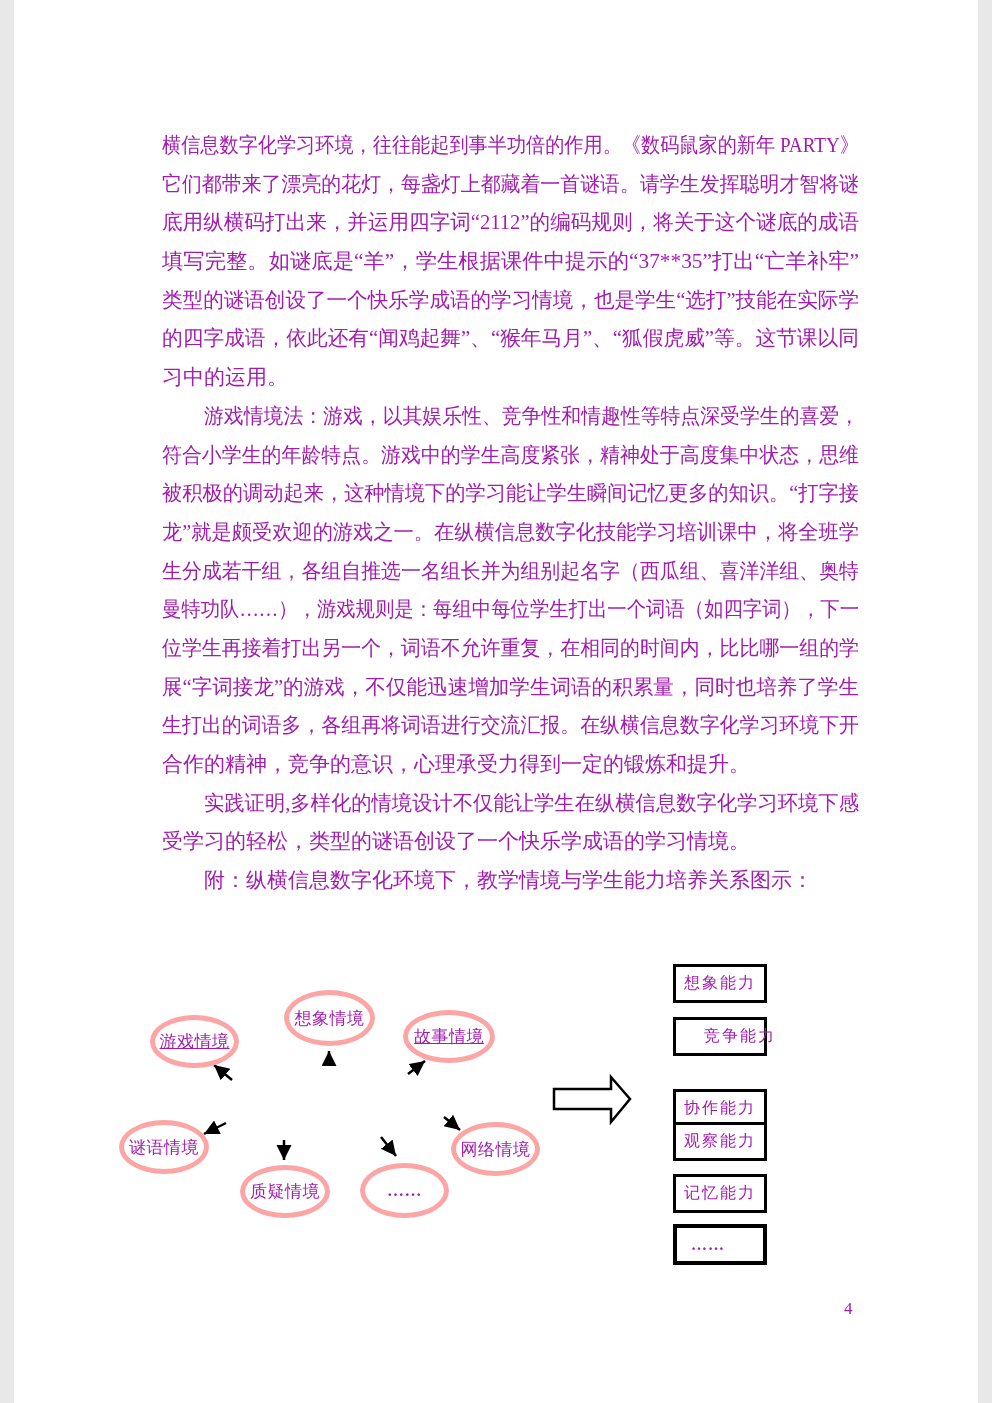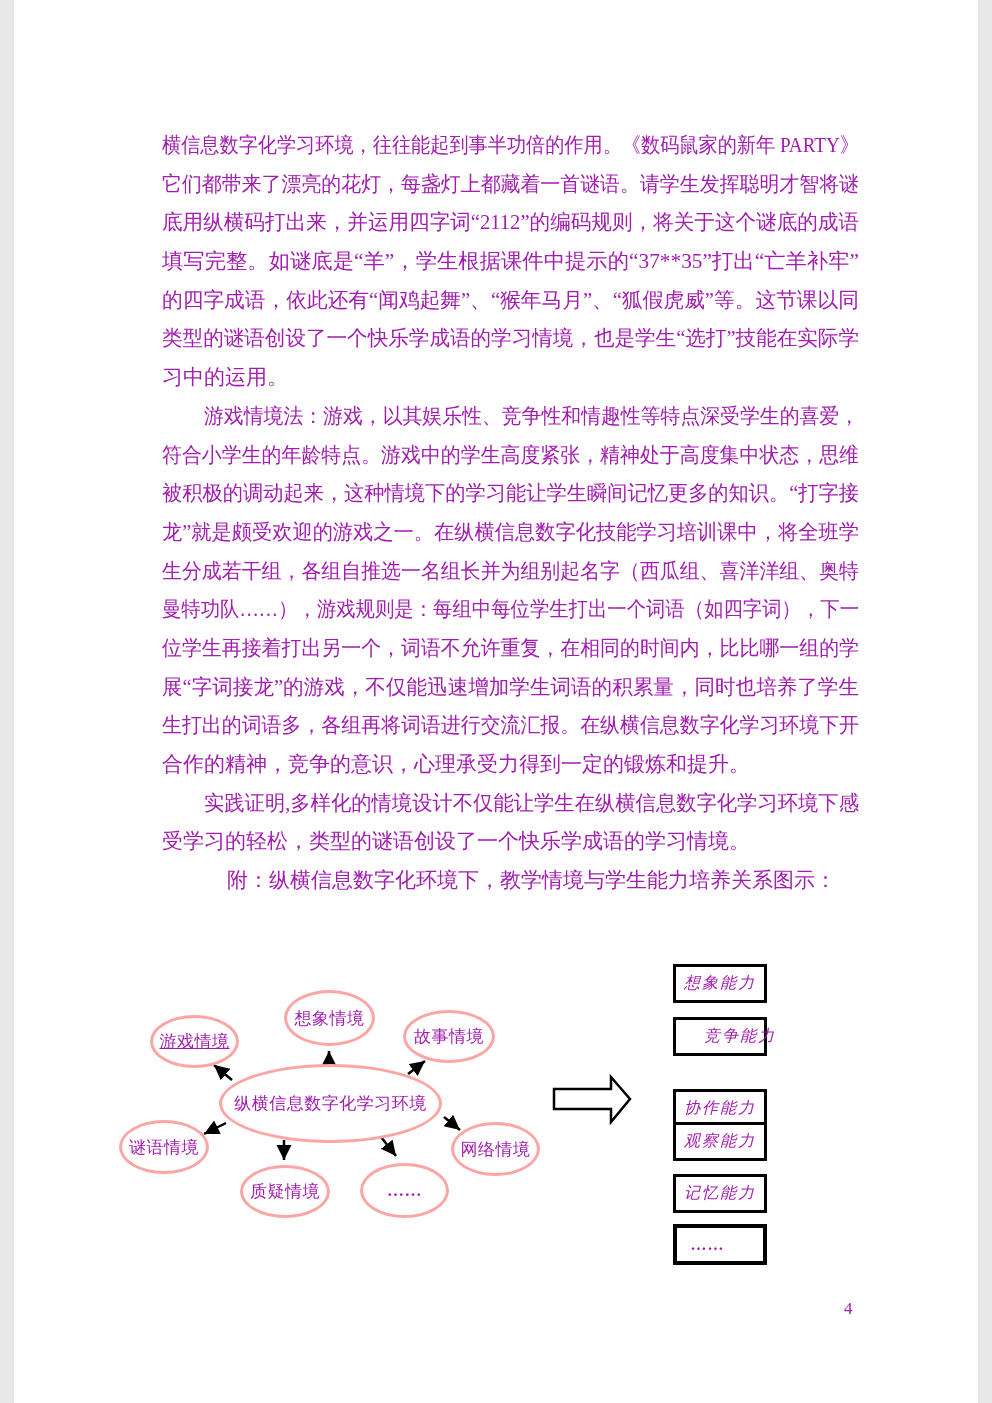--- a/index.html
+++ b/index.html
@@ -18,57 +18,57 @@
     position:absolute;
     left:148px; top:126px;
     width:697px;
   }
   .tline {
     font-size:21px;
     line-height:38.7px;
     height:38.7px;
     white-space:nowrap;
   }
-  .tline.indent { padding-left:42px;text-align:center; }
+  .tline.indent { padding-left:42px; }
   .lspan {
     display:inline-block;
     transform-origin:0 50%;
     white-space:nowrap;
   }
 
   
   #diagram { position:absolute; left:0; top:0; width:992px; height:1403px; }
   #arrow-layer { position:absolute; left:0; top:0; }
 
   .node {
     position:absolute;
     box-sizing:border-box;
-    border:3px solid #fca5a5;
+    border:5px solid #fca5a5;
     border-radius:50%;
     background:#fff;
     display:flex; align-items:center; justify-content:center;
     font-size:17px; letter-spacing:0.5px; white-space:nowrap;
   }
   .el-youxi      { left:136px; top:1015px; width:89px;  height:53px;text-decoration:underline; }
   .el-xiangxiang { left:270px; top:990px;  width:91px;  height:56px; }
-  .el-gushi      { left:389px; top:1010px; width:92px;  height:53px; }
+  .el-gushi      { left:389px; top:1010px; width:92px;  height:53px;text-decoration:underline; }
   .el-central    { left:205px; top:1064px; width:223px; height:79px; }
   .el-miyu       { left:105px; top:1120px; width:90px;  height:54px; }
   .el-zhiyi      { left:226px; top:1165px; width:90px;  height:53px; }
   .el-dots       { left:346px; top:1163px; width:89px;  height:55px; font-weight:bold; }
   .el-wangluo    { left:437px; top:1122px; width:89px;  height:54px; }
 
   .abox {
     position:absolute;
     box-sizing:border-box;
     left:659px; width:94px; height:39px;
     border:3px solid #000;
     background:#fff;
     display:flex; align-items:center; justify-content:center;
-    font-size:16px; letter-spacing:2px; white-space:nowrap;font-style:italic;
+    font-size:16px; letter-spacing:2px; white-space:nowrap;
   }
   .b1 { top:964px; }
   .b2 { top:1017px;padding-left:40px; }
   .b3 { top:1089px; }
   .b4 { top:1122px; }
   .b5 { top:1174px; }
   .b6 { top:1224px; height:41px; border-width:4px;
         justify-content:flex-start; padding-left:14px;
         letter-spacing:1px; font-weight:bold; }
 
@@ -82,22 +82,22 @@
 </head>
 <body>
 
 <div class="page">
 
   <div id="text-block">
       <div class="tline"><span class="lspan" style="transform: scaleX(0.9124);">横信息数字化学习环境，往往能起到事半功倍的作用。《数码鼠家的新年 PARTY》</span></div>
       <div class="tline"><span class="lspan" style="transform: scaleX(0.9483);">它们都带来了漂亮的花灯，每盏灯上都藏着一首谜语。请学生发挥聪明才智将谜</span></div>
       <div class="tline"><span class="lspan" style="transform: scaleX(0.9805);">底用纵横码打出来，并运用四字词“2112”的编码规则，将关于这个谜底的成语</span></div>
       <div class="tline"><span class="lspan" style="transform: scaleX(1.0161);">填写完整。如谜底是“羊”，学生根据课件中提示的“37**35”打出“亡羊补牢”</span></div>
+      <div class="tline"><span class="lspan" style="transform: scaleX(0.9794);">类型的谜语创设了一个快乐学成语的学习情境，也是学生“选打”技能在实际学</span></div>
       <div class="tline"><span class="lspan" style="transform: scaleX(0.9859);">的四字成语，依此还有“闻鸡起舞”、“猴年马月”、“狐假虎威”等。这节课以同</span></div>
-      <div class="tline"><span class="lspan" style="transform: scaleX(0.9794);">类型的谜语创设了一个快乐学成语的学习情境，也是学生“选打”技能在实际学</span></div>
       <div class="tline pend"><span class="lspan">习中的运用。</span></div>
       <div class="tline indent"><span class="lspan" style="transform: scaleX(0.9452);">游戏情境法：游戏，以其娱乐性、竞争性和情趣性等特点深受学生的喜爱，</span></div>
       <div class="tline"><span class="lspan" style="transform: scaleX(0.9483);">符合小学生的年龄特点。游戏中的学生高度紧张，精神处于高度集中状态，思维</span></div>
       <div class="tline"><span class="lspan" style="transform: scaleX(0.9636);">被积极的调动起来，这种情境下的学习能让学生瞬间记忆更多的知识。“打字接</span></div>
       <div class="tline"><span class="lspan" style="transform: scaleX(0.9636);">龙”就是颇受欢迎的游戏之一。在纵横信息数字化技能学习培训课中，将全班学</span></div>
       <div class="tline"><span class="lspan" style="transform: scaleX(0.9483);">生分成若干组，各组自推选一名组长并为组别起名字（西瓜组、喜洋洋组、奥特</span></div>
       <div class="tline"><span class="lspan" style="transform: scaleX(0.922);">曼特功队……），游戏规则是：每组中每位学生打出一个词语（如四字词），下一</span></div>
       <div class="tline"><span class="lspan" style="transform: scaleX(0.9483);">位学生再接着打出另一个，词语不允许重复，在相同的时间内，比比哪一组的学</span></div>
       <div class="tline"><span class="lspan" style="transform: scaleX(0.9794);">展“字词接龙”的游戏，不仅能迅速增加学生词语的积累量，同时也培养了学生</span></div>
       <div class="tline"><span class="lspan" style="transform: scaleX(0.9483);">生打出的词语多，各组再将词语进行交流汇报。在纵横信息数字化学习环境下开</span></div>
@@ -129,23 +129,20 @@
 
     <div class="node el-youxi">
       <span>游戏情境</span>
     </div>
     <div class="node el-xiangxiang">
       <span>想象情境</span>
     </div>
     <div class="node el-gushi">
       <span>故事情境</span>
     </div>
-    <div class="node el-central">
-      <span>纵横信息数字化学习环境</span>
-    </div>
     <div class="node el-miyu">
       <span>谜语情境</span>
     </div>
     <div class="node el-zhiyi">
       <span>质疑情境</span>
     </div>
     <div class="node el-dots">
       <span>……</span>
     </div>
     <div class="node el-wangluo">

